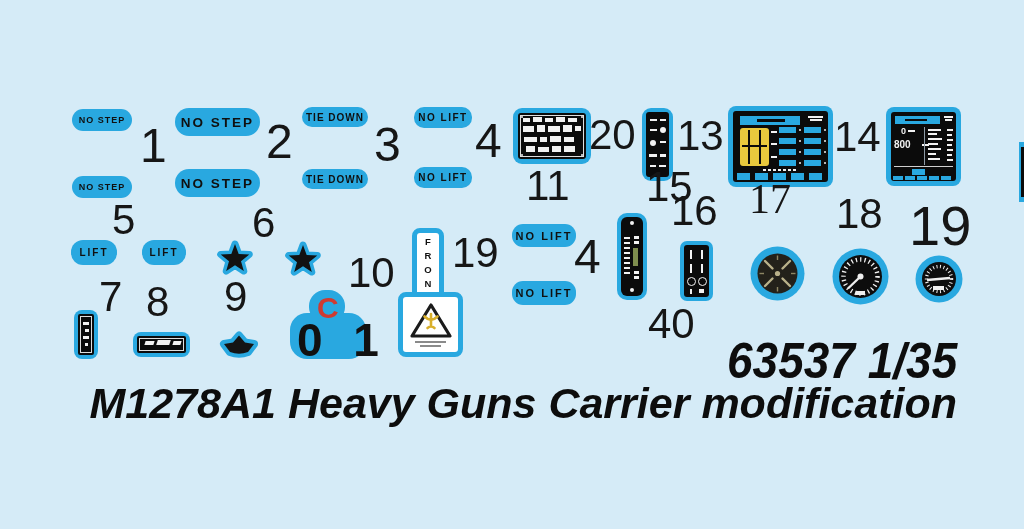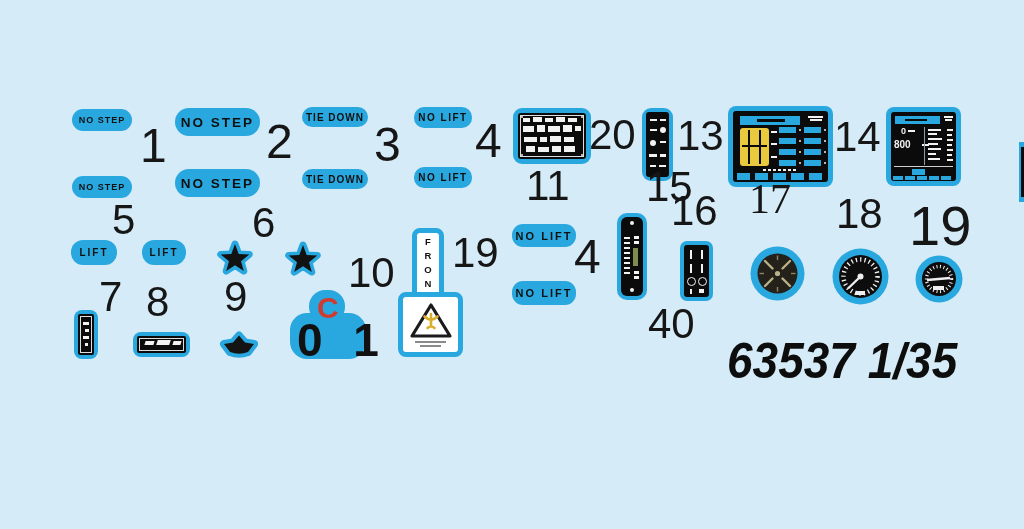--- a/index.html
+++ b/index.html
@@ -352,14 +352,15 @@
   <div class="callout" style="left:606px;top:166px;font-size:42px;margin-left:40px;">15</div>
   <div class="callout" style="left:671px;top:190px;font-size:42px;">16</div>
   <div class="callout" style="left:749px;top:178px;font-size:42px;font-family:Liberation Serif, serif;">17</div>
   <div class="callout" style="left:836px;top:193px;font-size:42px;">18</div>
   <div class="callout" style="left:909px;top:198px;font-size:56px;">19</div>
   <div class="callout" style="left:648px;top:303px;font-size:42px;">40</div>
   <div class="callout" style="left:452px;top:232px;font-size:42px;">19</div>
   <div class="callout" style="left:574px;top:233px;font-size:48px;">4</div>
 
   <div class="footer-text" style="top:336px;font-size:50px;transform:scaleX(0.92);transform-origin:right top;">63537 1/35</div>
+  <div class="footer-text" style="top:382px;font-size:43px;">M1278A1 Heavy Guns Carrier modification</div>
 
 </div>
 
 </body></html>

